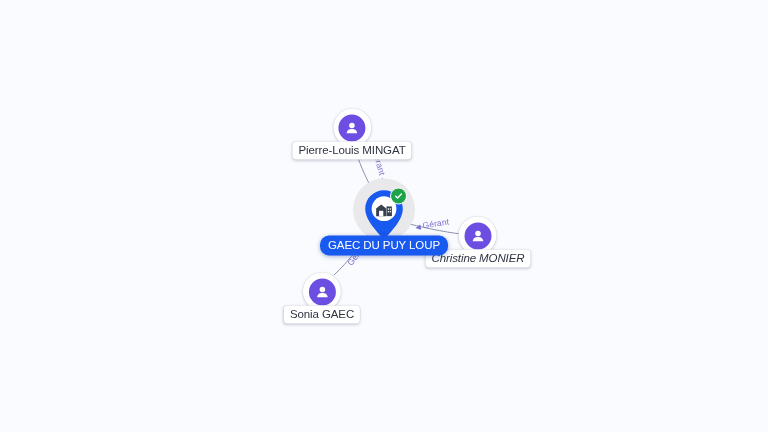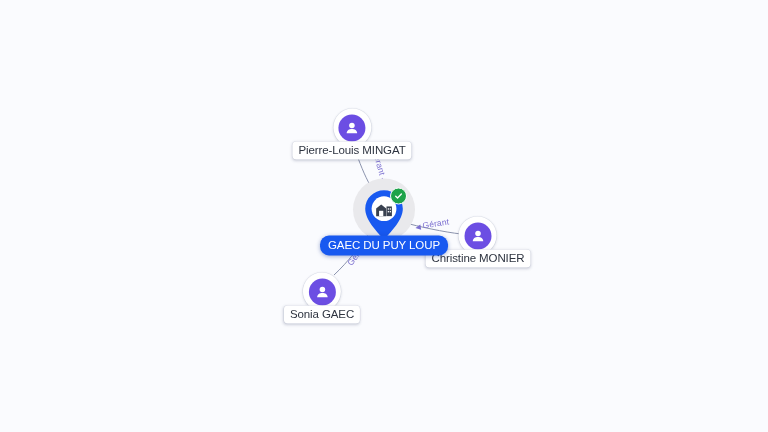--- a/index.html
+++ b/index.html
@@ -175,21 +175,21 @@
       <div class="person-avatar-disc">
         <svg width="17" height="17" viewBox="0 0 24 24" aria-hidden="true">
           <circle cx="12" cy="8.6" r="3.9" fill="#ffffff"></circle>
           <path d="M4.6 19.4c0-4 3.4-6.1 7.4-6.1s7.4 2.1 7.4 6.1z" fill="#ffffff"></path>
         </svg>
       </div>
     </div>
     <div class="node-label">Pierre-Louis MINGAT</div>
   </div>
 
-  <div class="node" style="left:478px; top:242px;">
+  <div class="node" style="left:478px; top:242px;font-style:italic;">
     <div class="person-avatar-ring">
       <div class="person-avatar-disc">
         <svg width="17" height="17" viewBox="0 0 24 24" aria-hidden="true">
           <circle cx="12" cy="8.6" r="3.9" fill="#ffffff"></circle>
           <path d="M4.6 19.4c0-4 3.4-6.1 7.4-6.1s7.4 2.1 7.4 6.1z" fill="#ffffff"></path>
         </svg>
       </div>
     </div>
     <div class="node-label">Christine MONIER</div>
   </div>

